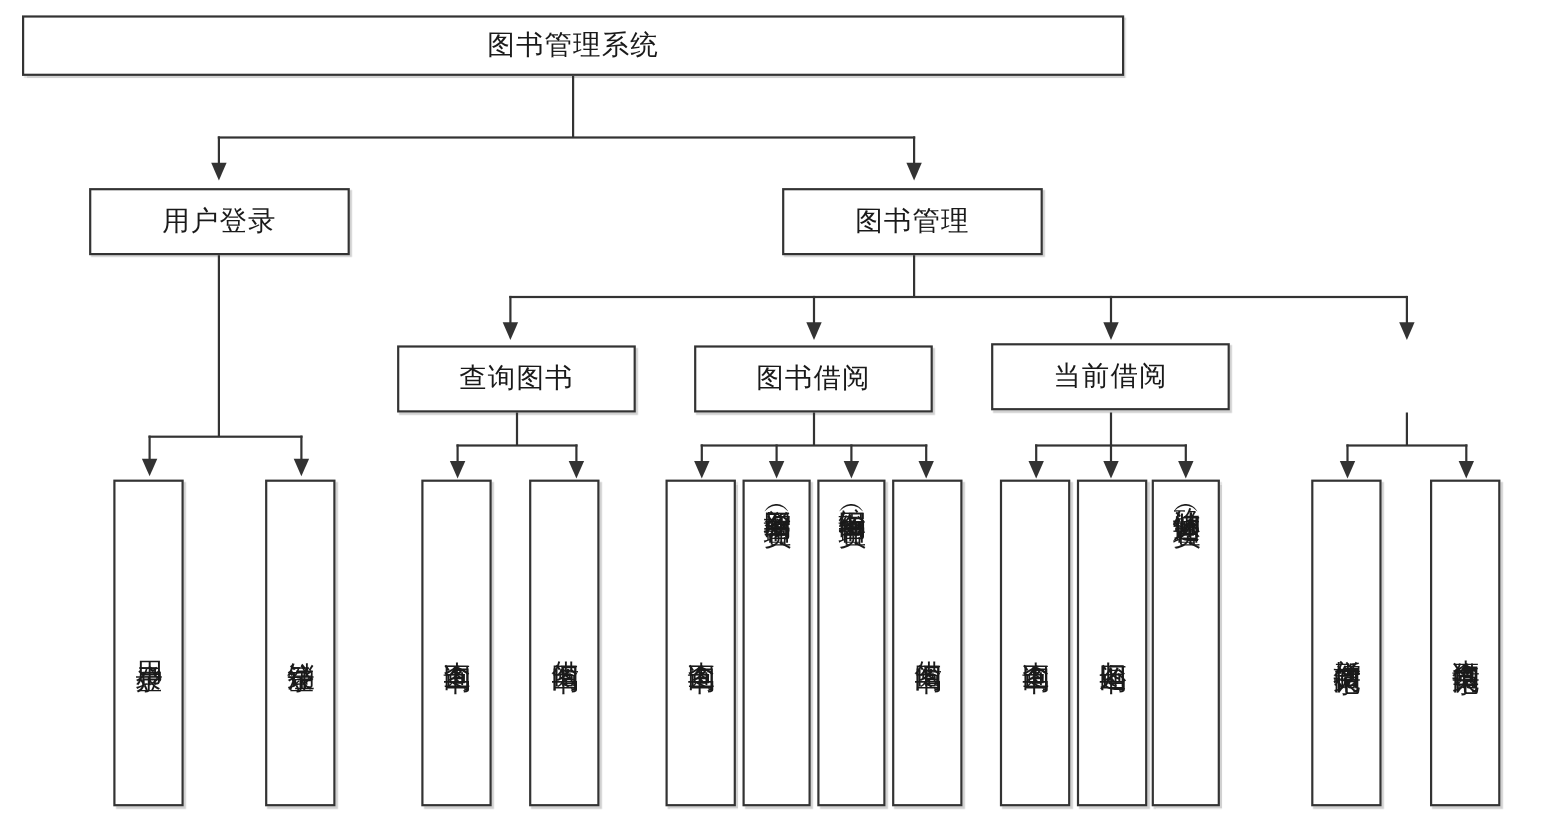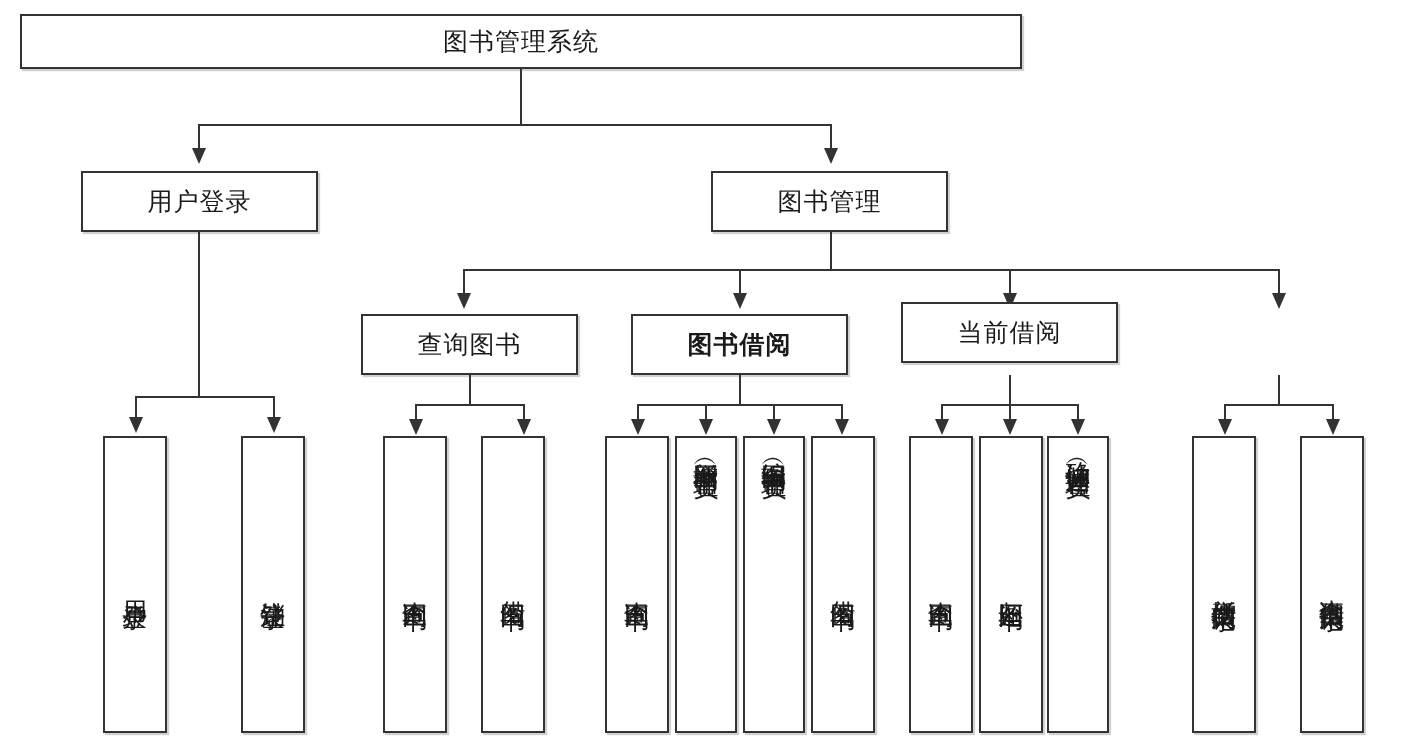--- a/index.html
+++ b/index.html
@@ -131,24 +131,24 @@
 
   <div class="ln v" style="left:1009px; top:269px; width:2px; height:26px;"></div>
   <div class="arrow" style="left:1003px; top:293px;"></div>
 
   <div class="ln v" style="left:1278px; top:269px; width:2px; height:26px;"></div>
   <div class="arrow" style="left:1272px; top:293px;"></div>
 
   <div class="node horiz" style="left:361px; top:314px; width:217px; height:61px;">
     <span class="label">查询图书</span>
   </div>
-  <div class="node horiz" style="left:631px; top:314px; width:217px; height:61px;font-weight:bold;">
+  <div class="node horiz" style="left:631px; top:314px; width:217px; height:61px;">
     <span class="label">图书借阅</span>
   </div>
-  <div class="node horiz" style="left:901px; top:302px; width:217px; height:61px;">
+  <div class="node horiz" style="left:901px; top:312px; width:217px; height:61px;">
     <span class="label">当前借阅</span>
   </div>
 
   <div class="ln v" style="left:469px; top:375px; width:2px; height:30px;"></div>
   <div class="ln h" style="left:415px; top:404px; width:110px; height:2px;"></div>
   <div class="ln v" style="left:415px; top:404px; width:2px; height:17px;"></div>
   <div class="arrow" style="left:409px; top:419px;"></div>
   <div class="ln v" style="left:523px; top:404px; width:2px; height:17px;"></div>
   <div class="arrow" style="left:517px; top:419px;"></div>
 

